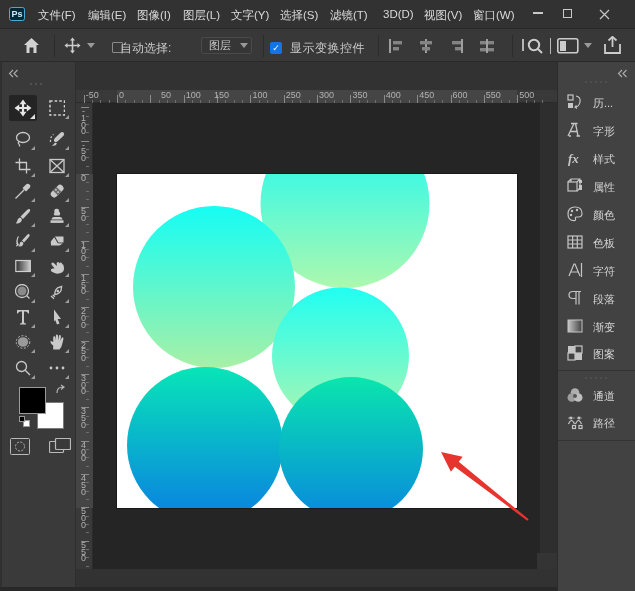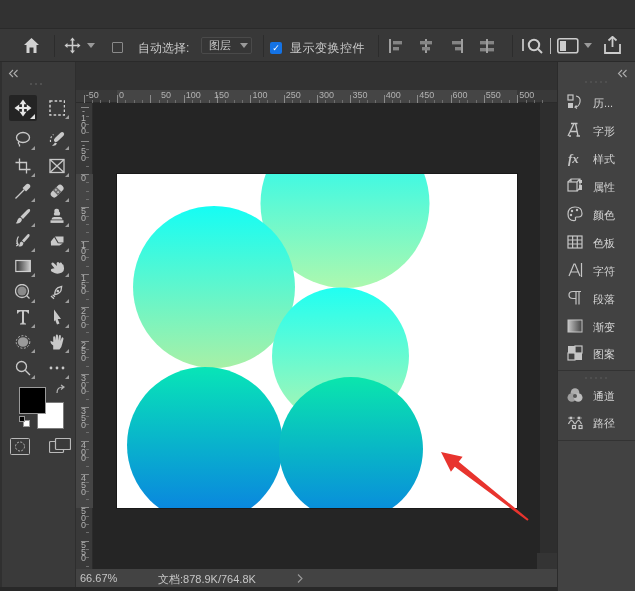--- a/index.html
+++ b/index.html
@@ -37,34 +37,52 @@
 
 #rpanel{position:absolute;left:557px;top:62px;width:78px;height:529px;background:#424242;border-left:1px solid #2b2b2b}
 .prow{position:absolute;left:0;width:78px;height:26px}
 .picon{position:absolute;left:9px;top:0;width:17px;height:17px}
 .plab{position:absolute;left:35px;top:2px;font-size:11px;color:#d2d2d2;white-space:nowrap}
 .psep{position:absolute;left:0;width:78px;height:1px;background:#333333}
 svg{display:block}
 </style></head><body>
 <div id="app">
 
+<div id="menubar">
+  <div id="pslogo">Ps</div>
+  <div class="mi" style="left:38px">文件(F)</div>
+  <div class="mi" style="left:88px">编辑(E)</div>
+  <div class="mi" style="left:137px">图像(I)</div>
+  <div class="mi" style="left:183px">图层(L)</div>
+  <div class="mi" style="left:231px">文字(Y)</div>
+  <div class="mi" style="left:280px">选择(S)</div>
+  <div class="mi" style="left:330px">滤镜(T)</div>
+  <div class="mi" style="left:383px">3D(D)</div>
+  <div class="mi" style="left:424px">视图(V)</div>
+  <div class="mi" style="left:473px">窗口(W)</div>
+  <div class="wc" style="left:533px;top:12px;width:10px;height:2px;background:#c9c9c9"></div>
+  <div class="wc" style="left:563px;top:9px;width:9px;height:9px;border:1px solid #c9c9c9"></div>
+  <svg class="wc" style="left:599px;top:9px" width="11" height="11">
+        <path d="M1 1 L10 10 M10 1 L1 10" stroke="#c4c4c4" stroke-width="1.3"></path>
+      </svg>
+</div>
 
 <div id="optbar">
   <svg class="abs" style="left:23px;top:8px" width="17" height="17">
         <path d="M8.5 1 L16 8 L13.5 8 L13.5 16 L10.5 16 L10.5 10.5 L6.5 10.5 L6.5 16 L3.5 16 L3.5 8 L1 8 Z" fill="#d2d2d2"></path>
       </svg>
   <div class="sep" style="left:54px"></div>
   <svg class="abs" style="left:64px;top:8px" width="17" height="17">
         <path d="M8.5 0.5 L11 3.5 L9.3 3.5 L9.3 7.7 L13.5 7.7 L13.5 6 L16.5 8.5 L13.5 11 L13.5 9.3 L9.3 9.3 L9.3 13.5 L11 13.5 L8.5 16.5 L6 13.5 L7.7 13.5 L7.7 9.3 L3.5 9.3 L3.5 11 L0.5 8.5 L3.5 6 L3.5 7.7 L7.7 7.7 L7.7 3.5 L6 3.5 Z" fill="#cccccc"></path>
       </svg>
   <svg class="abs" style="left:87px;top:14px" width="8" height="5">
         <path d="M0 0 L4 5 L8 0" fill="#9a9a9a"></path>
       </svg>
   <div class="cb" style="left:112px"></div>
-  <div class="otext" style="left:138px">自动选择:</div>
+  <div class="otext" style="left:120px">自动选择:</div>
   <div id="ddl">图层</div>
   <svg class="abs" style="left:240px;top:14px" width="8" height="5">
         <path d="M0 0 L4 5 L8 0" fill="#9a9a9a"></path>
       </svg>
   <div class="sep" style="left:263px"></div>
   <div class="cbc" style="left:270px">✓</div>
   <div class="otext" style="left:290px;letter-spacing:0.5px">显示变换控件</div>
   <div class="sep" style="left:378px"></div>
 
   <svg class="abs" style="left:388px;top:39px;top:10px" width="16" height="14">
@@ -482,27 +500,20 @@
       <circle cx="223.5" cy="182" r="68.5" fill="url(#g3)"></circle>
       <circle cx="88" cy="271" r="78" fill="url(#g4)"></circle>
       <circle cx="234" cy="275" r="72" fill="url(#g5)"></circle>
     </svg>
   </div>
   <svg class="abs" style="left:330px;top:330px" width="130" height="130" viewBox="0 0 130 130">
     <path d="M18 19 L39.61 23.83 L35.73 28.80 L105.62 86.21 L104.38 87.79 L31.79 33.84 L27.91 38.81 Z" fill="#e8342e"></path>
   </svg>
 </div>
 
-<div id="statusbar">
-  <span class="abs" style="left:4px;top:3px">66.67%</span>
-  <span class="abs" style="left:82px;top:3px">文档:878.9K/764.8K</span>
-  <svg class="abs" style="left:221px;top:5px" width="6" height="9">
-        <path d="M1 0.5 L5 4.5 L1 8.5" stroke="#9a9a9a" stroke-width="1.1" fill="none"></path>
-      </svg>
-</div>
 <div id="botstrip"></div>
 
 <div id="rpanel">
   <svg class="abs" style="left:59px;top:7px" width="11" height="9">
         <path d="M5 1 L1.5 4.5 L5 8 M9.5 1 L6 4.5 L9.5 8" stroke="#adadad" stroke-width="1.1" fill="none"></path>
       </svg>
   <div class="abs" style="left:27px;top:19px;width:24px;height:2px;background:repeating-linear-gradient(90deg,#4f4f4f 0 2px,#424242 2px 5px)"></div>
   <div id="prows">
         <div class="prow" style="top:32.3px">
           <div class="picon">

